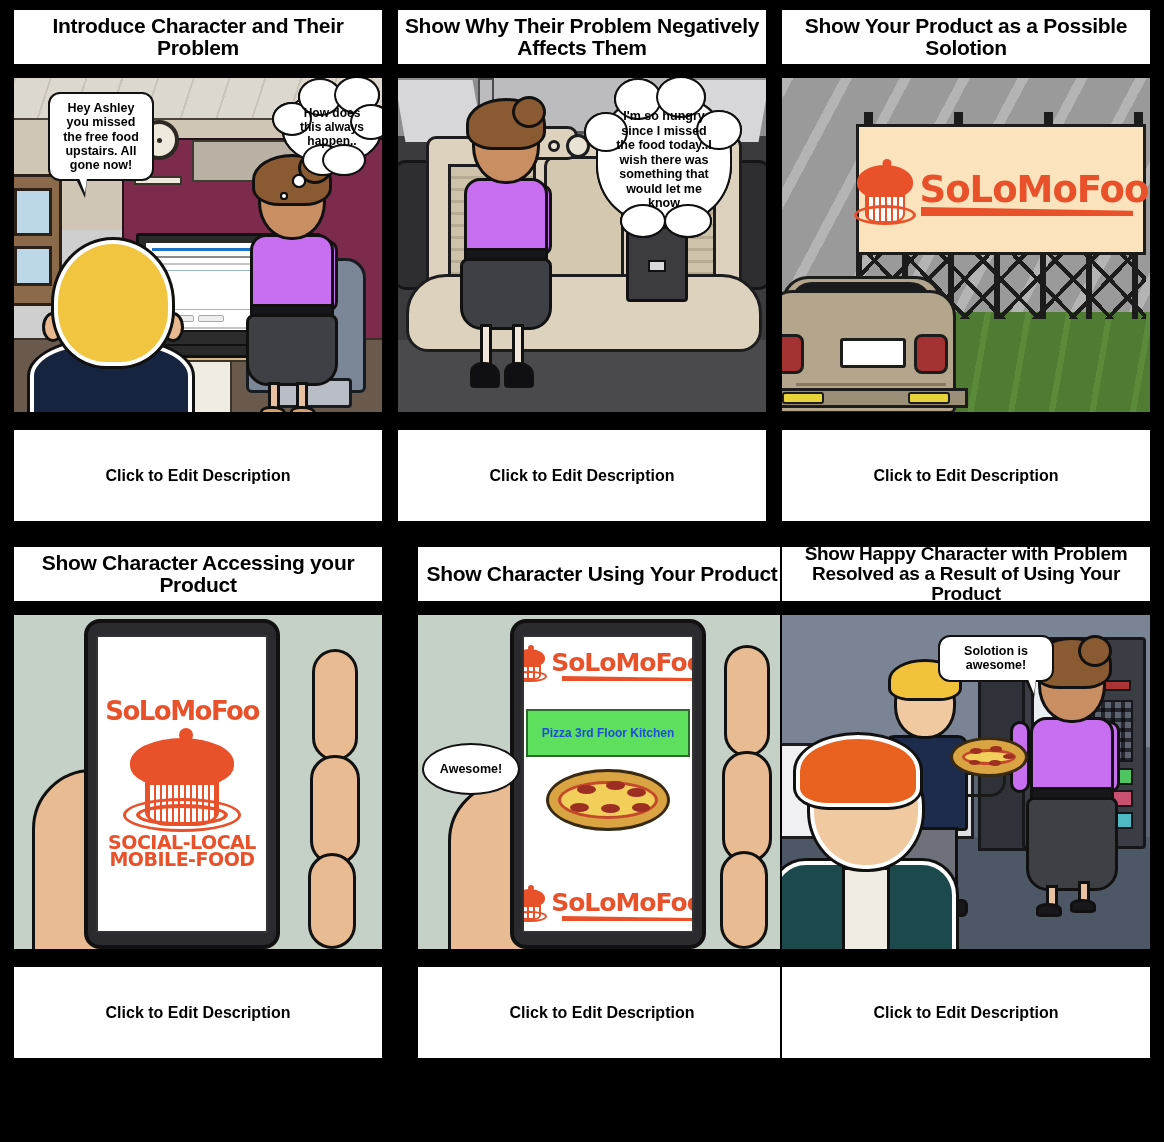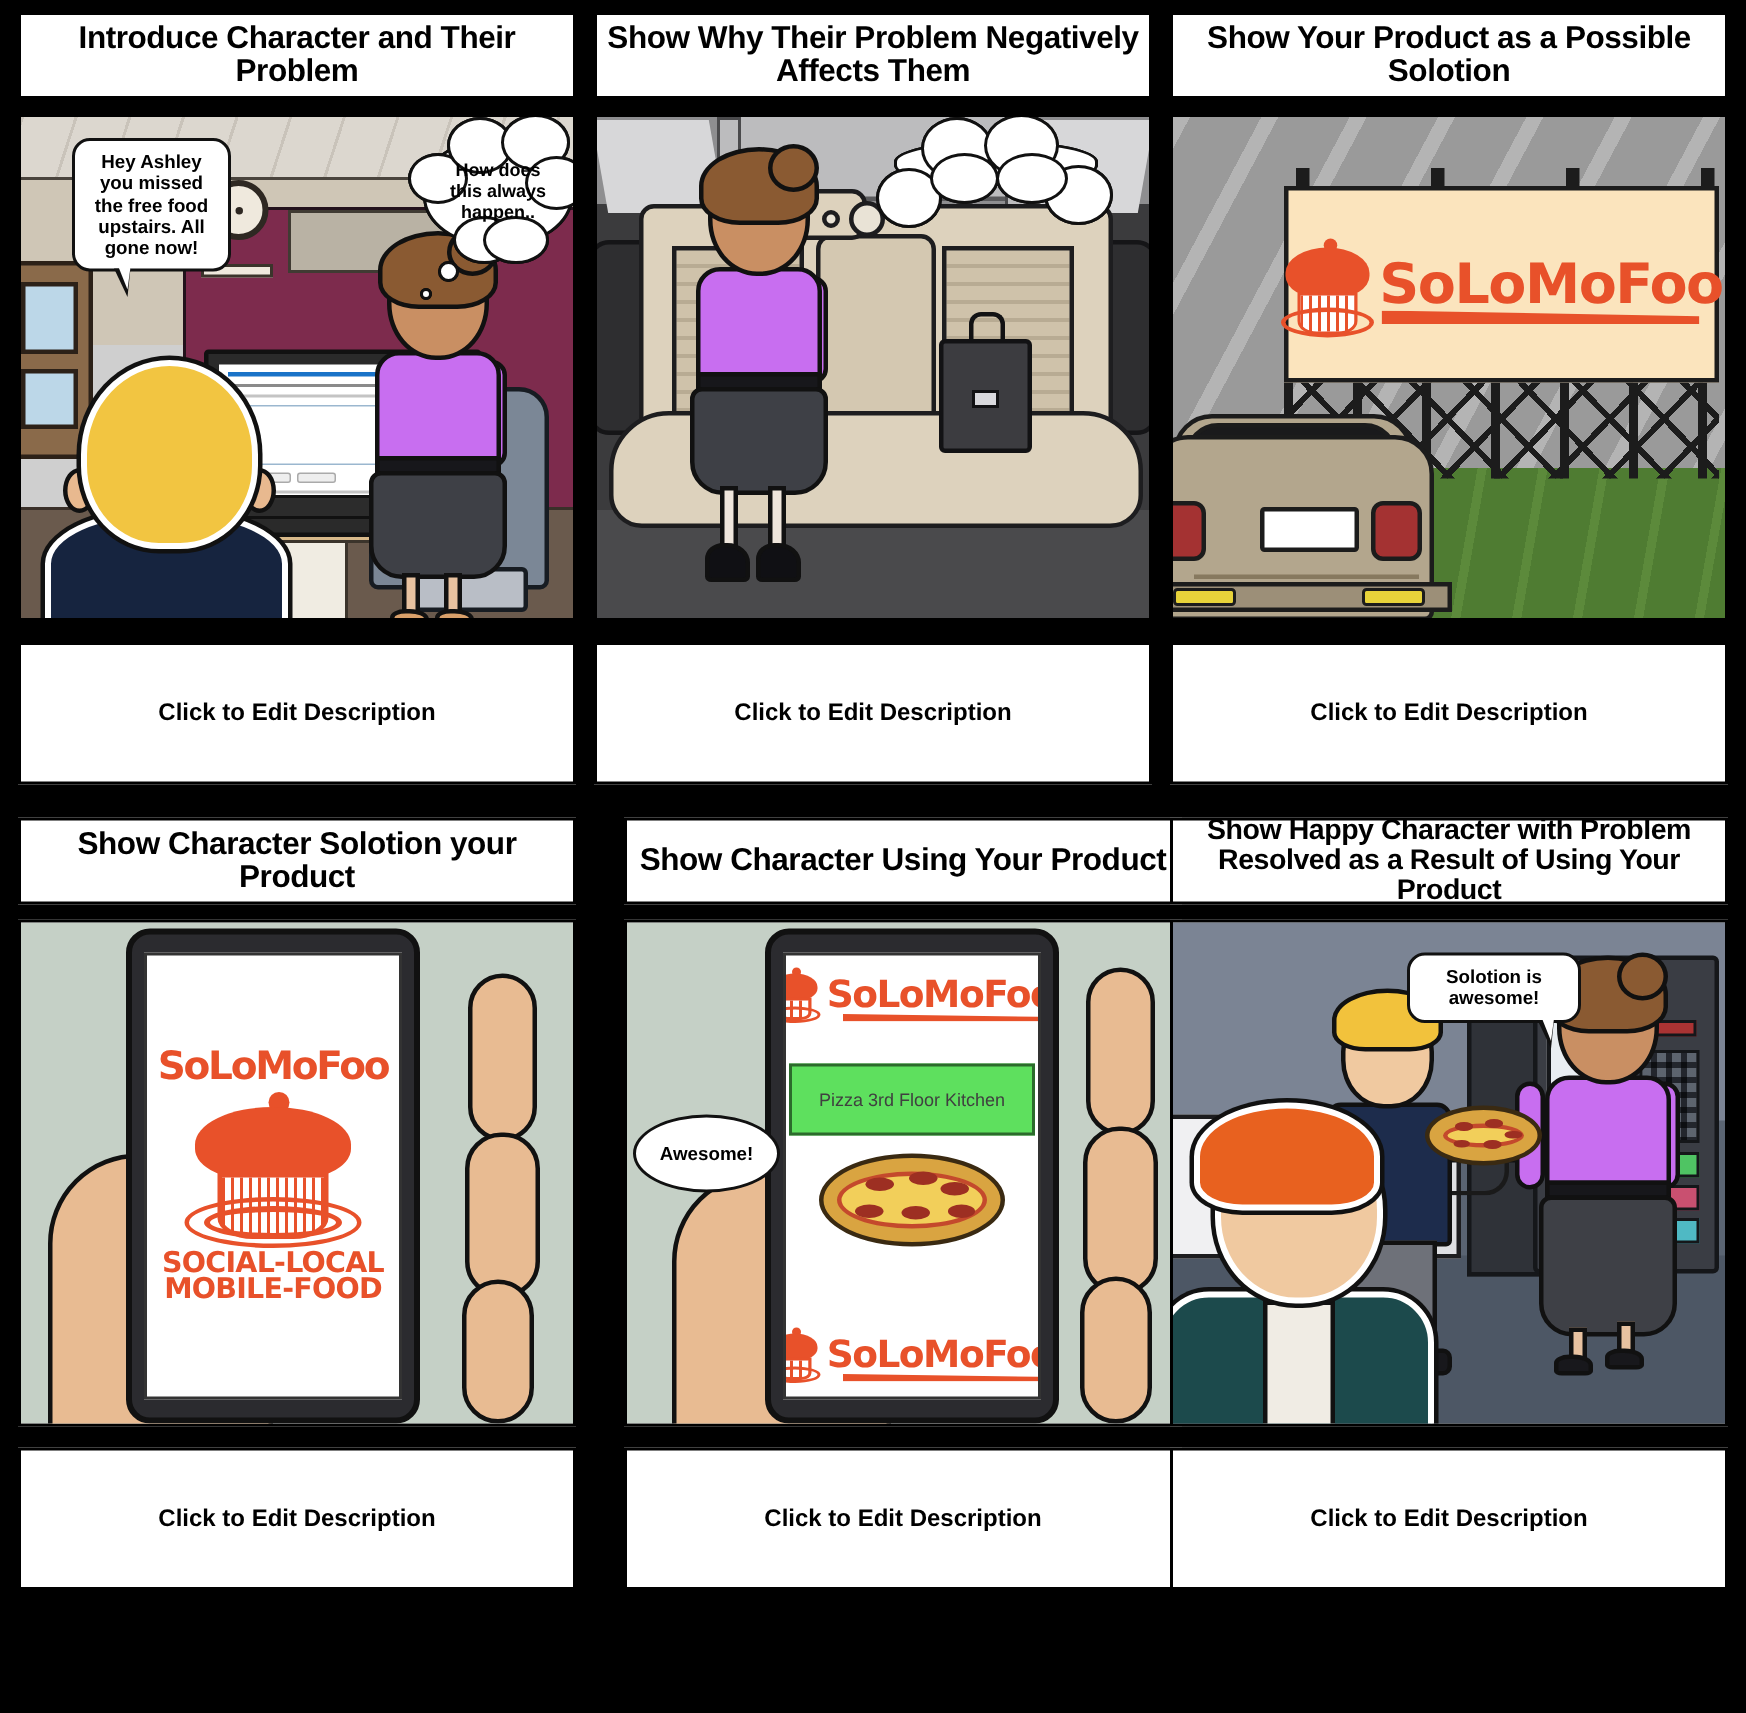--- a/index.html
+++ b/index.html
@@ -174,21 +174,21 @@
 
   
   .p45-bg{position:absolute;inset:0;background:#c5d0c6;}
   .p45-hand{position:absolute;background:#e8bb92;border:3px solid #111;}
   .phone{position:absolute;background:#2b2b2f;border:4px solid #111;border-radius:16px;}
   .phone .screen{position:absolute;inset:12px 8px;background:#fff;border:2px solid #333;overflow:hidden;}
   .pizza{position:relative;border-radius:50%;background:#d9a441;border:3px solid #3a2a12;}
   .pizza .cheese{position:absolute;inset:9px;border-radius:50%;background:#f2cf5a;border:3px solid #c4492c;}
   .pizza .pep{position:absolute;width:16%;height:16%;border-radius:50%;background:#9d2f22;}
   .banner{background:#5ee05e;border:2px solid #2c6b2c;display:flex;align-items:center;justify-content:center;}
-  .banner span{font-size:12px;font-weight:normal;color:#404040;}
+  .banner span{font-size:12px;font-weight:bold;color:#1d4ed8;}
 
   
   .p6-wall{position:absolute;inset:0;background:#5a6472;}
   .p6-wallhi{position:absolute;left:0;top:0;width:100%;height:132px;background:#7b8494;}
   .p6-floor{position:absolute;left:0;bottom:0;width:100%;height:112px;background:#4d5765;}
   .p6-counter{position:absolute;left:-4px;top:128px;width:190px;height:96px;background:#f0f0f2;border:3px solid #1d1d1f;}
   .p6-counter2{position:absolute;left:148px;top:142px;width:44px;height:82px;background:#dfe0e3;border:3px solid #1d1d1f;}
   .p6-vend{position:absolute;right:4px;top:22px;width:124px;height:212px;background:#3a3d44;border:3px solid #15171a;border-radius:4px;}
   .p6-vendglass{position:absolute;left:6px;top:8px;width:52px;height:180px;background:#e9eef2;border:3px solid #15171a;}
   .p6-keypad{position:absolute;right:10px;top:60px;width:40px;height:62px;
@@ -347,20 +347,21 @@
       </div>
 
       <div class="bub bub-cloud" style="left:198px;top:16px;width:136px;">
         <div class="cloudbody" style="font-size:12.5px;">
           <i class="lump" style="width:44px;height:40px;left:-14px;top:16px;"></i>
           <i class="lump" style="width:48px;height:42px;left:16px;top:-18px;"></i>
           <i class="lump" style="width:50px;height:42px;left:58px;top:-20px;"></i>
           <i class="lump" style="width:46px;height:40px;right:-12px;top:14px;"></i>
           <i class="lump" style="width:46px;height:34px;left:22px;bottom:-14px;"></i>
           <i class="lump" style="width:48px;height:34px;right:18px;bottom:-14px;"></i>
+          <span class="inner">I'm so hungry since I missed the food today..I wish there was something that would let me know</span>
         </div>
       </div>
     </div>
     <div class="desc">
       <span>Click to Edit Description</span>
     </div>
   </div>
 
   <div class="cell" style="left:780px;">
     <div class="title">
@@ -401,21 +402,21 @@
     <div class="desc">
       <span>Click to Edit Description</span>
     </div>
   </div>
 </div>
 
 <div class="row" style="top:545px;">
 
   <div class="cell" style="left:12px;">
     <div class="title">
-      <span>Show Character Solotion your Product</span>
+      <span>Show Character Accessing your Product</span>
     </div>
     <div class="scene" style="margin-top:10px;">
       <div class="p45-bg"></div>
       <div class="p45-hand" style="left:18px;bottom:-50px;width:150px;height:230px;border-radius:60px 30px 20px 20px;"></div>
       <div class="p45-hand" style="right:24px;top:34px;width:46px;height:112px;border-radius:24px;"></div>
       <div class="p45-hand" style="right:22px;top:140px;width:50px;height:110px;border-radius:24px;"></div>
       <div class="p45-hand" style="right:26px;top:238px;width:48px;height:96px;border-radius:24px;"></div>
 
       <div class="phone" style="left:70px;top:4px;width:196px;height:330px;">
         <div class="screen">

